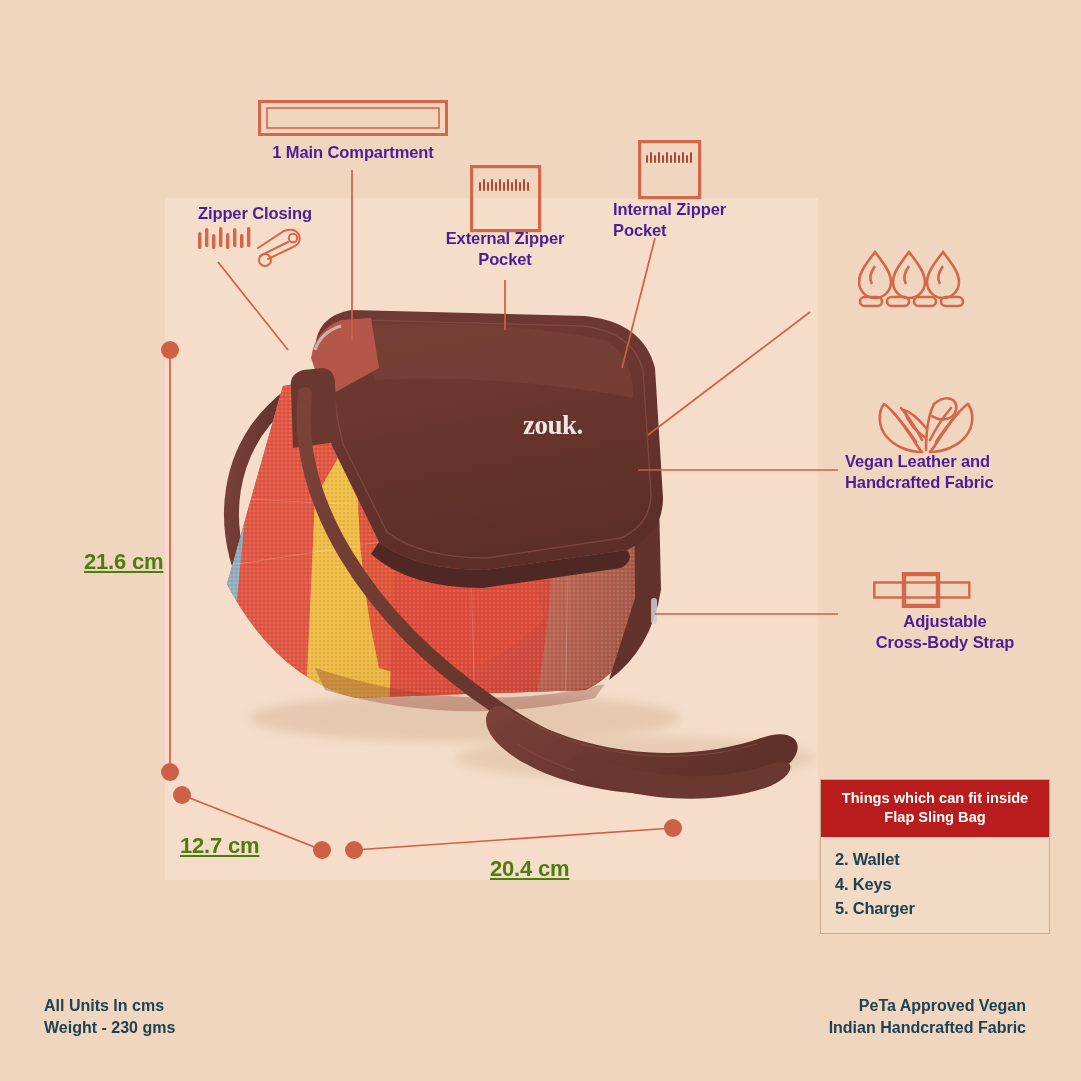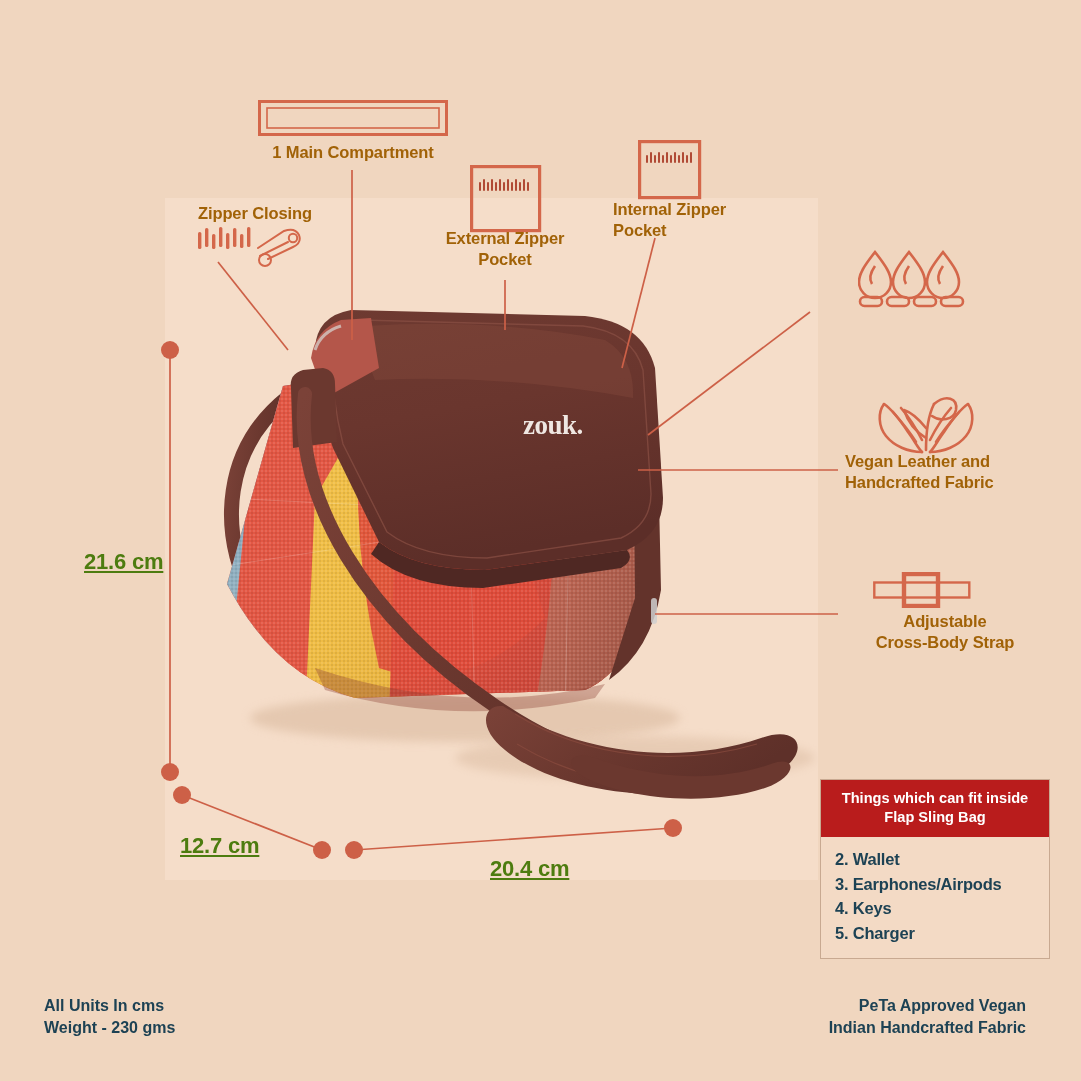--- a/index.html
+++ b/index.html
@@ -18,21 +18,21 @@
     left:165px;top:198px;width:653px;height:682px;
     background:#f5ddc9;
   }
 
   
   .abs{position:absolute;}
 
   
   .lbl{
     position:absolute;
-    color:#a16207;
+    color:#4c1d95;
     font-weight:bold;
     font-size:16.5px;
     line-height:1.28;
     letter-spacing:-0.1px;
     white-space:pre-line;
   }
   .lbl.ctr{text-align:center;}
   .dim{
     position:absolute;
     color:#4d7c0f;
@@ -343,21 +343,20 @@
 
   <div class="dim" style="left:84px;top:549px;">21.6 cm</div>
   <div class="dim" style="left:180px;top:833px;">12.7 cm</div>
   <div class="dim" style="left:490px;top:856px;">20.4 cm</div>
 
   <div class="fit-box">
     <div class="fit-head">Things which can fit inside
 Flap Sling Bag</div>
     <div class="fit-body">
       <div class="fit-item">2. Wallet</div>
-      <div class="fit-item">3. Earphones/Airpods</div>
       <div class="fit-item">4. Keys</div>
       <div class="fit-item">5. Charger</div>
     </div>
   </div>
 
   <div class="foot" style="left:44px;top:995px;">All Units In cms
 Weight - 230 gms</div>
   <div class="foot right" style="left:648px;top:995px;width:378px;">PeTa Approved Vegan
 Indian Handcrafted Fabric</div>
 

